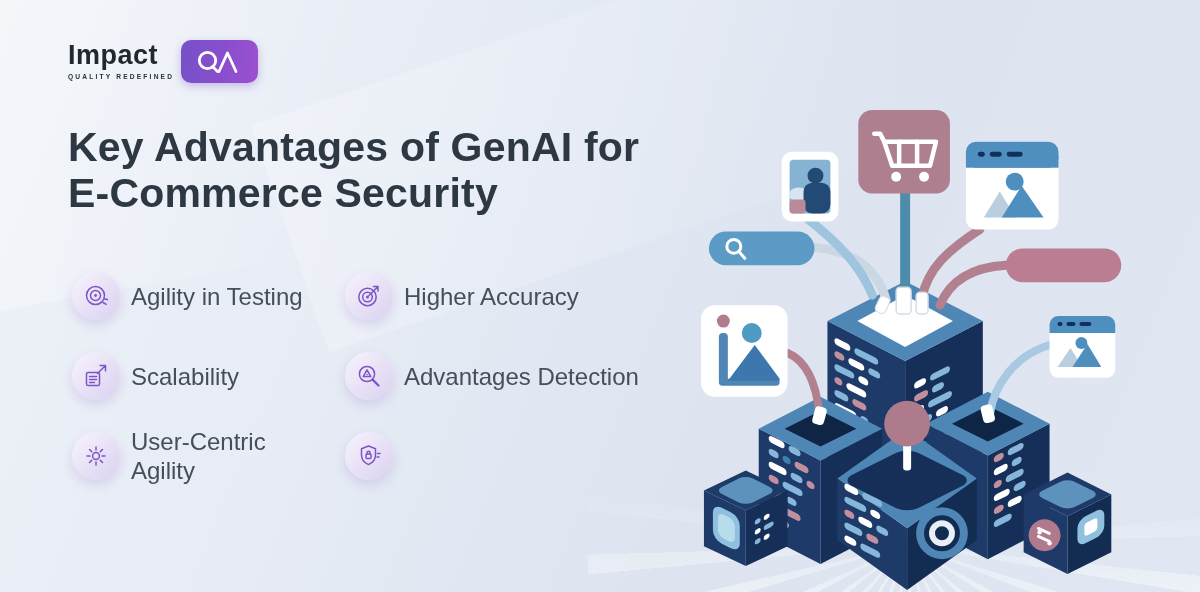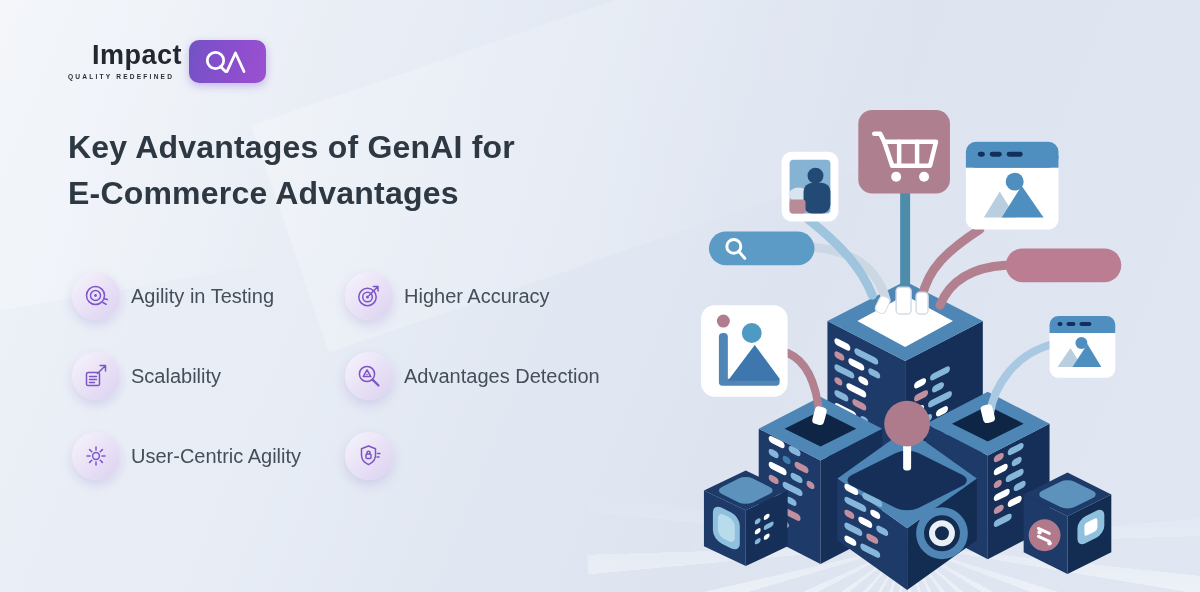--- a/index.html
+++ b/index.html
@@ -22,48 +22,48 @@
     background:repeating-conic-gradient(from 6deg at 50% 50%,
       rgba(255,255,255,.55) 0deg 3.5deg, rgba(255,255,255,0) 3.5deg 11.25deg);
     -webkit-mask-image:linear-gradient(to bottom, transparent 0 42%, #000 58% 100%);
             mask-image:linear-gradient(to bottom, transparent 0 42%, #000 58% 100%);
     opacity:.8;
   }
 
   
   .logo{ position:absolute; left:68px; top:40px; display:flex; align-items:flex-start; gap:7px; }
   .logo-textcol{ display:flex; flex-direction:column; }
-  .logo-brand{ font-size:27px; font-weight:600; color:#23272f; letter-spacing:.5px; line-height:30px;margin-left:24px; }
+  .logo-brand{ font-size:27px; font-weight:600; color:#23272f; letter-spacing:.5px; line-height:30px; }
   .logo-tagline{ font-size:6.6px; font-weight:700; letter-spacing:2.2px; color:#2a2f38; margin-top:3px; }
   .logo-badge{
     width:77px; height:43px; border-radius:10px; display:flex; align-items:center; justify-content:center;
     background:linear-gradient(100deg,#7452c6 0%,#8a4ecd 55%,#9b51d0 100%);
     box-shadow:0 3px 8px rgba(120,80,200,.35);
   }
 
   
   .heading{
     position:absolute; left:68px; top:124px;
-    font-size:32px; line-height:46px; font-weight:700; color:#2d3843; letter-spacing:.2px;
+    font-size:41px; line-height:46px; font-weight:700; color:#2d3843; letter-spacing:.2px;
   }
 
   
   .features{
     position:absolute; left:72px; top:256px;
     display:grid; grid-template-columns:273px auto; grid-auto-rows:80px; column-gap:0;
   }
   .feature{ display:flex; align-items:center; gap:11px; }
   .f-icon{
     width:48px; height:48px; border-radius:50%; flex:0 0 48px;
     background:linear-gradient(135deg,#f4f0fb 10%,#ded4f1 90%);
     box-shadow:0 5px 12px rgba(125,95,195,.20);
     display:flex; align-items:center; justify-content:center;
   }
   .f-icon svg{ stroke:#7d55c7; fill:none; stroke-width:1.5; stroke-linecap:round; stroke-linejoin:round; }
-  .f-label{ font-size:20px; color:#454f59; line-height:29px; }
+  .f-label{ font-size:24px; color:#454f59; line-height:29px; }
   .col1 .f-label{ max-width:178px; }
 
   
   .illus{ position:absolute; left:688px; top:94px; width:500px; height:498px; }
   svg .dW{fill:#ffffff} svg .dB{fill:#86b7da} svg .dR{fill:#c18f9e} svg .dD{fill:#3f7dad}
 </style>
 </head>
 <body>
 
 <div class="stage">
@@ -82,21 +82,21 @@
           <circle cx="11.5" cy="12.5" r="8.2"></circle>
           <path d="M16.5,18.5 L21.5,23.5"></path>
           <path d="M23,23.5 L31.5,5 L40,23.5"></path>
         </g>
       </svg>
     </div>
   </div>
 
   <div class="heading">
     <div>Key Advantages of GenAI for</div>
-    <div>E-Commerce Advantages</div>
+    <div>E-Commerce Security</div>
   </div>
 
   <div class="features">
 
     <div class="feature col1">
       <div class="f-icon">
         <svg width="26" height="26" viewBox="0 0 26 26">
           <circle cx="12.5" cy="12.5" r="9"></circle>
             <circle cx="12.5" cy="12.5" r="5"></circle>
           <circle cx="12.5" cy="12.5" r="1.4" fill="#7d55c7" stroke="none"></circle>

